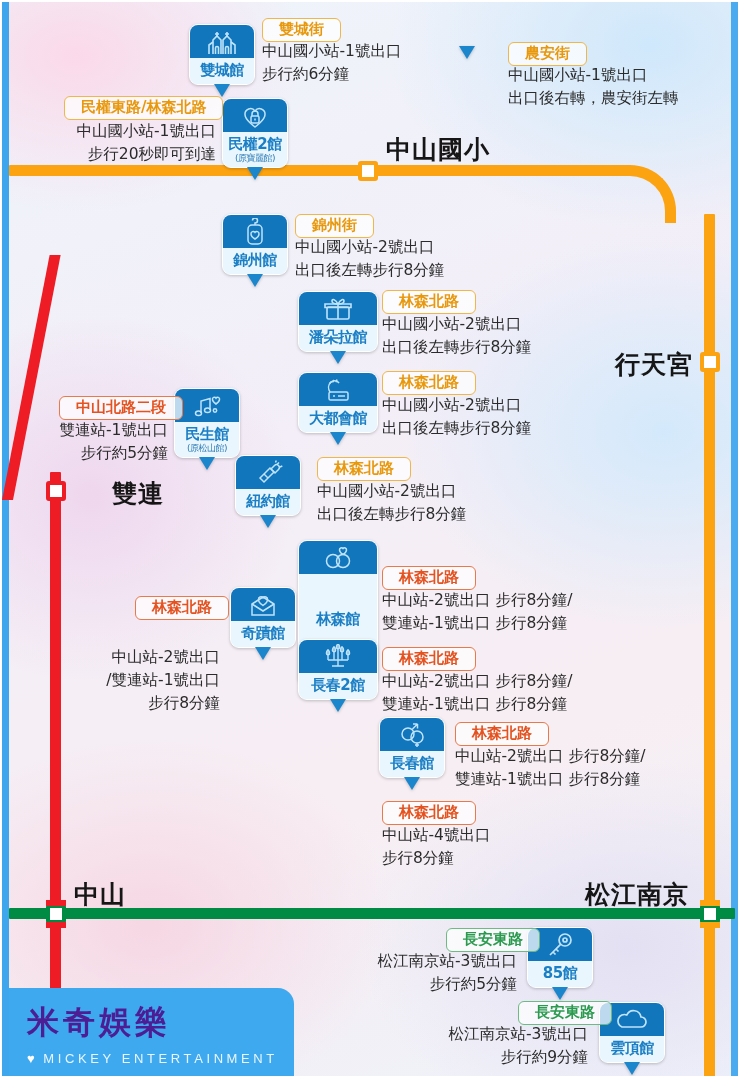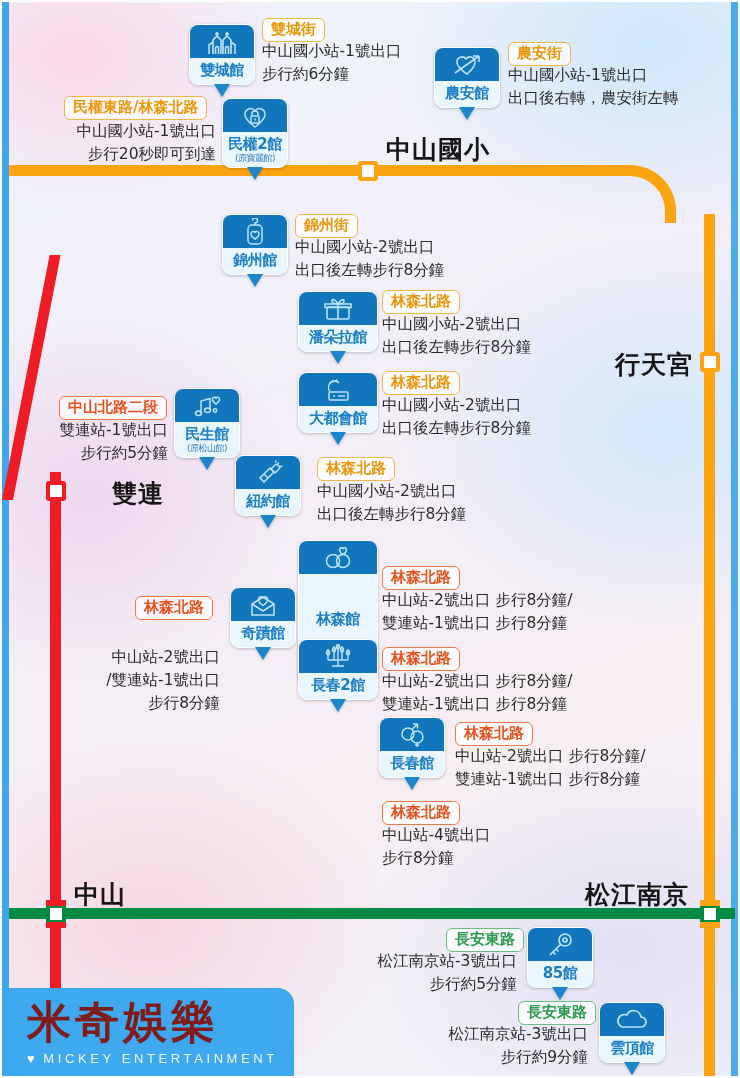--- a/index.html
+++ b/index.html
@@ -136,21 +136,21 @@
     border-left: 8px solid transparent;
     border-right: 8px solid transparent;
     border-top: 13px solid #1c86cc;
   }
 
   
   .badge {
     position: absolute;
     font-size: 15px;
     font-weight: bold;
-    padding: 1px 8px 2px;
+    padding: 1px 16px 2px;
     border-radius: 6px;
     background: rgba(255,255,255,0.72);
     white-space: nowrap;
     letter-spacing: 0px;
     font-family: "DejaVu Sans", "Liberation Sans", sans-serif;
   }
   .badge.amber { color: #e8980c; border: 1.5px solid #efb64a; }
   .badge.red   { color: #e4521f; border: 1.5px solid #e8794a; }
   .badge.green { color: #2a9b4e; border: 1.5px solid #6cbb83; }
 
@@ -167,26 +167,26 @@
   
   .logo {
     position: absolute;
     left: 7px; bottom: 0;
     width: 285px; height: 88px;
     background: #3fa9ef;
     border-top-right-radius: 16px;
     padding: 9px 0 0 18px;
   }
   .logo-cn {
-    color: #7f1d1d;
-    font-size: 44px;
+    color: #4c1d95;
+    font-size: 32px;
     font-weight: bold;
     letter-spacing: 4px;
     line-height: 50px;
-    font-family: Liberation Sans, sans-serif;
+    font-family: Liberation Serif, serif;
   }
   .logo-en {
     color: #eaf6ff;
     font-size: 13px;
     letter-spacing: 3.6px;
     margin-top: 4px;
     display: flex; align-items: center; gap: 5px;
   }
   .logo-heart { font-size: 13px; color: #fff; }
 </style>
@@ -239,29 +239,20 @@
     </div>
     <div class="pin"></div>
   </div>
   <div class="badge amber" style="left:260px; top:16px;">雙城街</div>
   <div class="dirs" style="left:260px; top:38px;">
     <div>中山國小站-1號出口</div>
     <div>步行約6分鐘</div>
   </div>
 
   <div class="venue" style="left:432px; top:45px;">
-    <div class="venue-box">
-      <div class="venue-icon">
-        <svg width="36" height="26" viewBox="0 0 36 26" fill="none" stroke="#bfe4fb" stroke-width="1.6">
-          <path d="M18 22S8 15.5 8 10a5 5 0 019-3 5 5 0 019 3c0 5.5-8 12-8 12z"></path>
-          <path d="M6 21L30 4M30 4h-6M30 4v6"></path>
-        </svg>
-      </div>
-      <div class="venue-name">農安館</div>
-    </div>
     <div class="pin"></div>
   </div>
   <div class="badge amber" style="left:506px; top:40px;">農安街</div>
   <div class="dirs" style="left:506px; top:62px;">
     <div>中山國小站-1號出口</div>
     <div>出口後右轉，農安街左轉</div>
   </div>
 
   <div class="venue" style="left:220px; top:96px;">
     <div class="venue-box">

